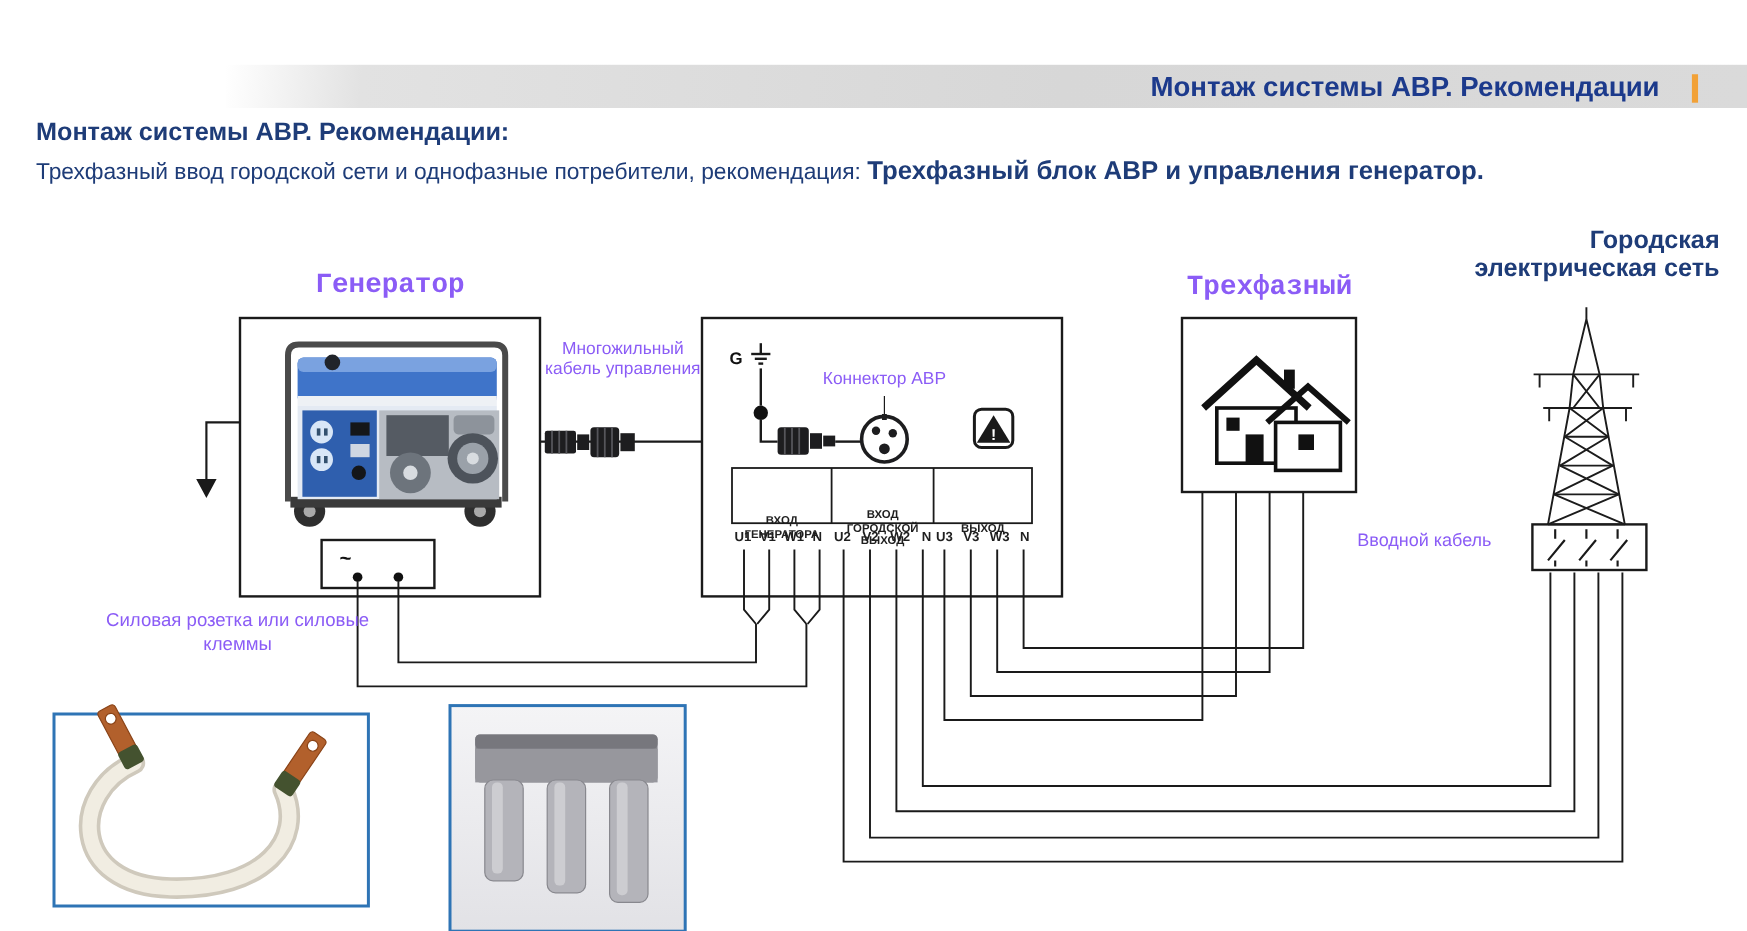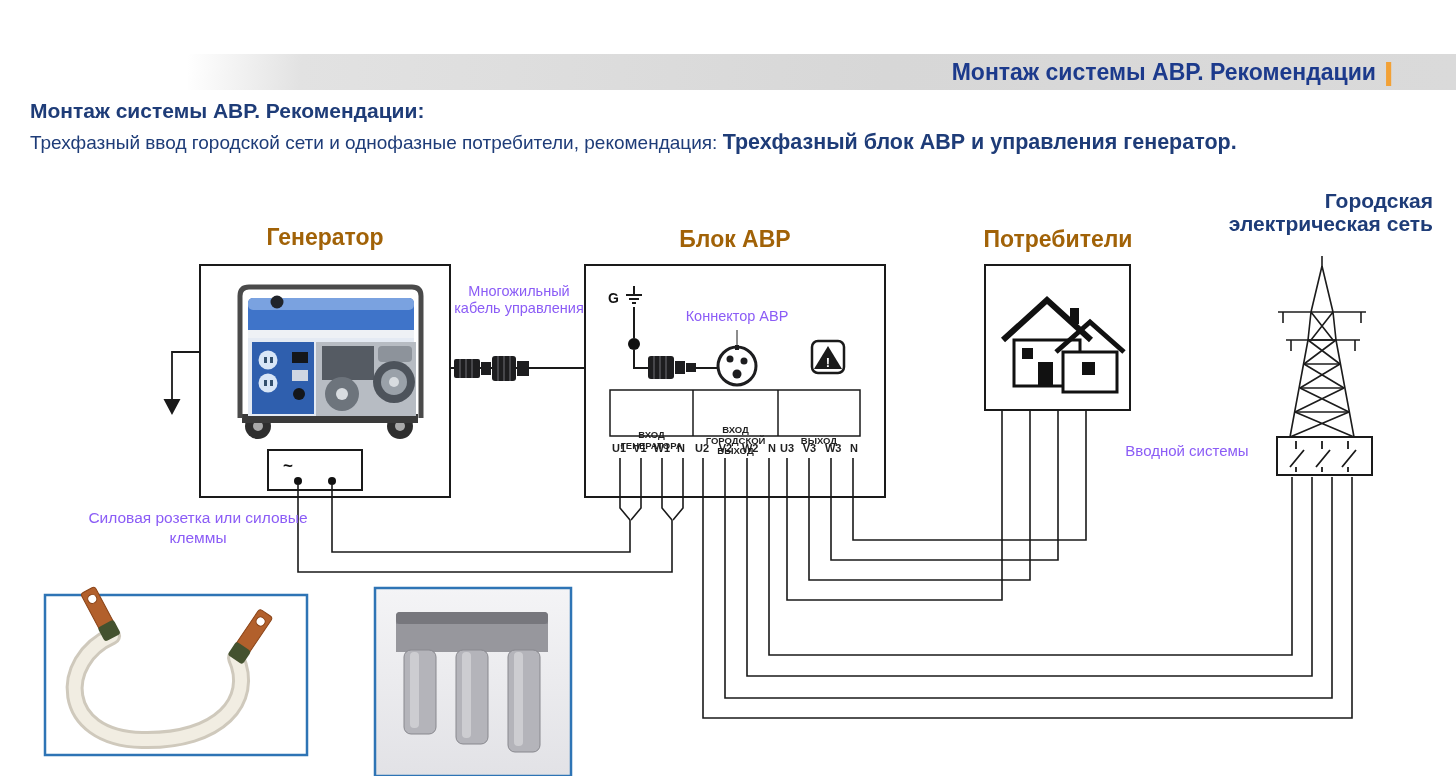--- a/index.html
+++ b/index.html
@@ -3,30 +3,30 @@
 <meta charset="utf-8">
 <style>
   html,body{margin:0;padding:0;background:#ffffff;}
   #page{position:relative;width:1456px;height:776px;background:#fff;overflow:hidden;
         font-family:"Liberation Sans", sans-serif;color:#1e3c78;}
   .abs{position:absolute;}
   svg{position:absolute;left:0;top:0;}
   svg text{font-family:"Liberation Sans", sans-serif;}
 
   .header-bar{left:188px;top:54px;right:0;height:36px;z-index:2;
-    display:flex;align-items:center;justify-content:flex-end;padding-right:64px;box-sizing:border-box;
-    background:linear-gradient(95deg, rgba(222,222,222,0) 0%, #e2e2e2 9%, #d7d7d7 55%, #dadada 100%);}
+    display:flex;align-items:center;justify-content:flex-end;padding-right:40px;box-sizing:border-box;
+    background:linear-gradient(95deg, rgba(222,222,222,0) 0%, #e2e2e2 9%, #d7d7d7 55%, #dadada 100%);gap:17px;}
   .header-title{font-size:23px;font-weight:bold;color:#1c3a8c;}
   .header-accent{font-size:25px;font-weight:900;color:#f2a136;margin-left:9px;transform:scaleX(1.6);display:inline-block;}
 
   .intro-heading{left:30px;top:99px;font-size:21px;font-weight:bold;color:#1e3c78;z-index:2;}
   .intro-text{left:30px;top:128px;width:1350px;font-size:19px;line-height:1.35;color:#1e3c78;z-index:2;}
   .intro-bold{font-size:21.5px;font-weight:bold;}
 
-  .boxlabel{font-size:23px;font-weight:bold;text-align:center;color:#a16207;z-index:2;}
+  .boxlabel{font-size:23px;font-weight:bold;text-align:center;color:#8b5cf6;z-index:2;font-family:Liberation Mono, monospace;}
   .bluelabel{font-size:14.5px;color:#8b5cf6;text-align:center;z-index:2;}
 
   .grid-label{left:1207px;top:190px;width:226px;text-align:right;font-size:21px;font-weight:bold;
               line-height:1.08;color:#1e3c78;z-index:2;}
 
   .tcell{display:flex;align-items:center;justify-content:center;text-align:center;
          font-size:9.5px;font-weight:600;line-height:1.12;color:#1f1f1f;z-index:2;box-sizing:border-box;padding:18px;margin-top:28px;}
   .pinrow{display:flex;justify-content:space-between;font-size:11px;font-weight:bold;color:#1f1f1f;z-index:2;}
 </style>
 </head>
@@ -258,31 +258,30 @@
   <div class="abs intro-heading">Монтаж системы АВР. Рекомендации:</div>
 
   <div class="abs intro-text">
     <span>Трехфазный ввод городской сети и однофазные потребители, рекомендация: </span><span class="intro-bold">Трехфазный блок АВР и управления генератор.</span>
   </div>
 
   <div class="abs boxlabel" style="left:200px;top:224px;width:250px;">Генератор</div>
 
   <div class="abs bluelabel" style="left:448px;top:283px;width:142px;line-height:1.15;">Многожильный кабель управления</div>
 
-  <div class="abs boxlabel" style="left:585px;top:226px;width:300px;">Блок АВР</div>
 
   <div class="abs bluelabel" style="left:662px;top:308px;width:150px;">Коннектор АВР</div>
 
-  <div class="abs boxlabel" style="left:958px;top:226px;width:200px;">Потребители</div>
+  <div class="abs boxlabel" style="left:958px;top:226px;width:200px;">Трехфазный</div>
 
   <div class="abs grid-label">Городская электрическая сеть</div>
 
   <div class="abs bluelabel" style="left:78px;top:508px;width:240px;font-size:15.5px;line-height:1.3;">Силовая розетка или силовые клеммы</div>
 
-  <div class="abs bluelabel" style="left:1108px;top:442px;width:158px;font-size:15px;">Вводной системы</div>
+  <div class="abs bluelabel" style="left:1108px;top:442px;width:158px;font-size:15px;">Вводной кабель</div>
 
   <div class="abs tcell" style="left:610px;top:390px;width:83px;height:46px;">
     <span>ВХОД ГЕНЕРАТОРА</span>
   </div>
   <div class="abs tcell" style="left:693px;top:390px;width:85px;height:46px;">
     <span>ВХОД ГОРОДСКОЙ ВЫХОД</span>
   </div>
   <div class="abs tcell" style="left:778px;top:390px;width:82px;height:46px;">
     <span>ВЫХОД</span>
   </div>

